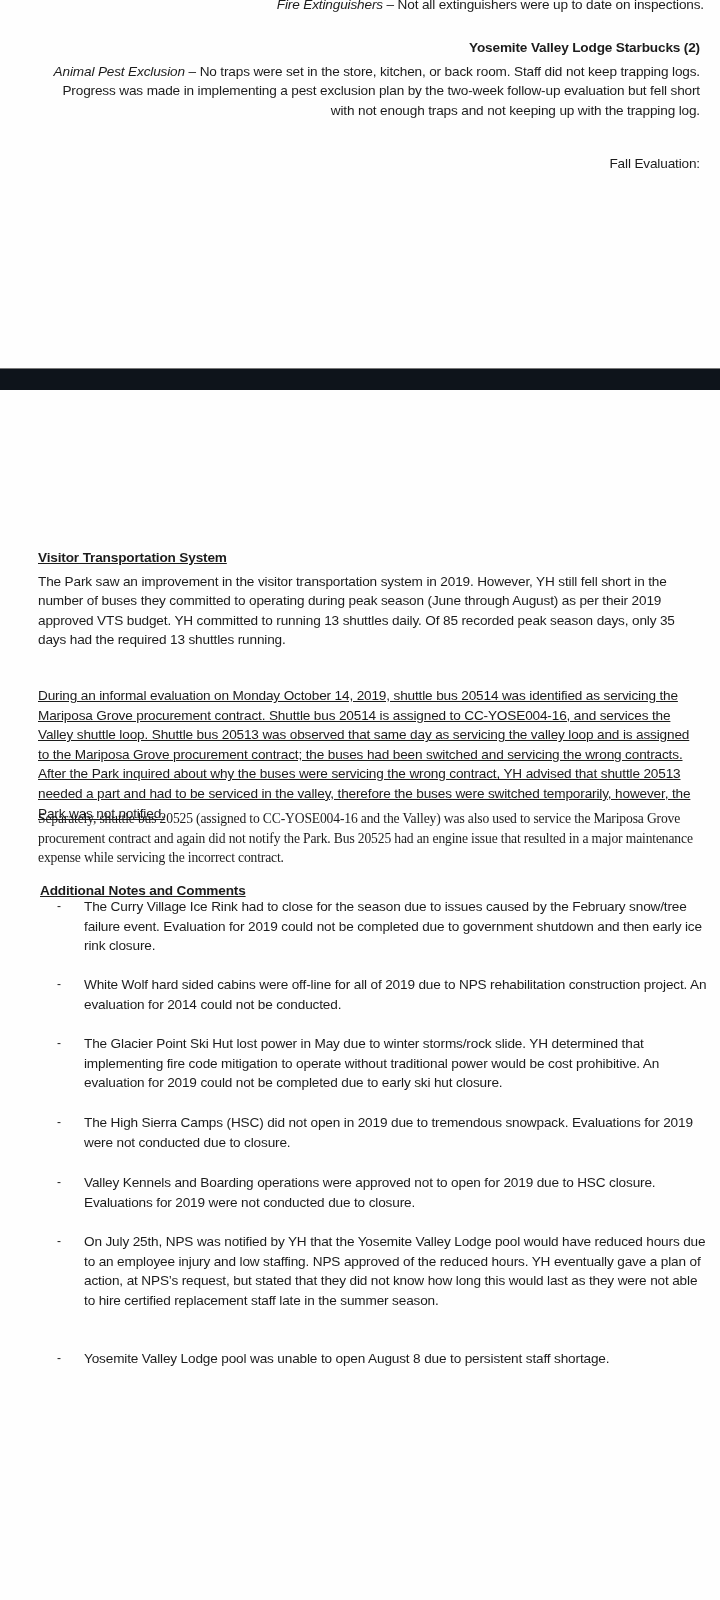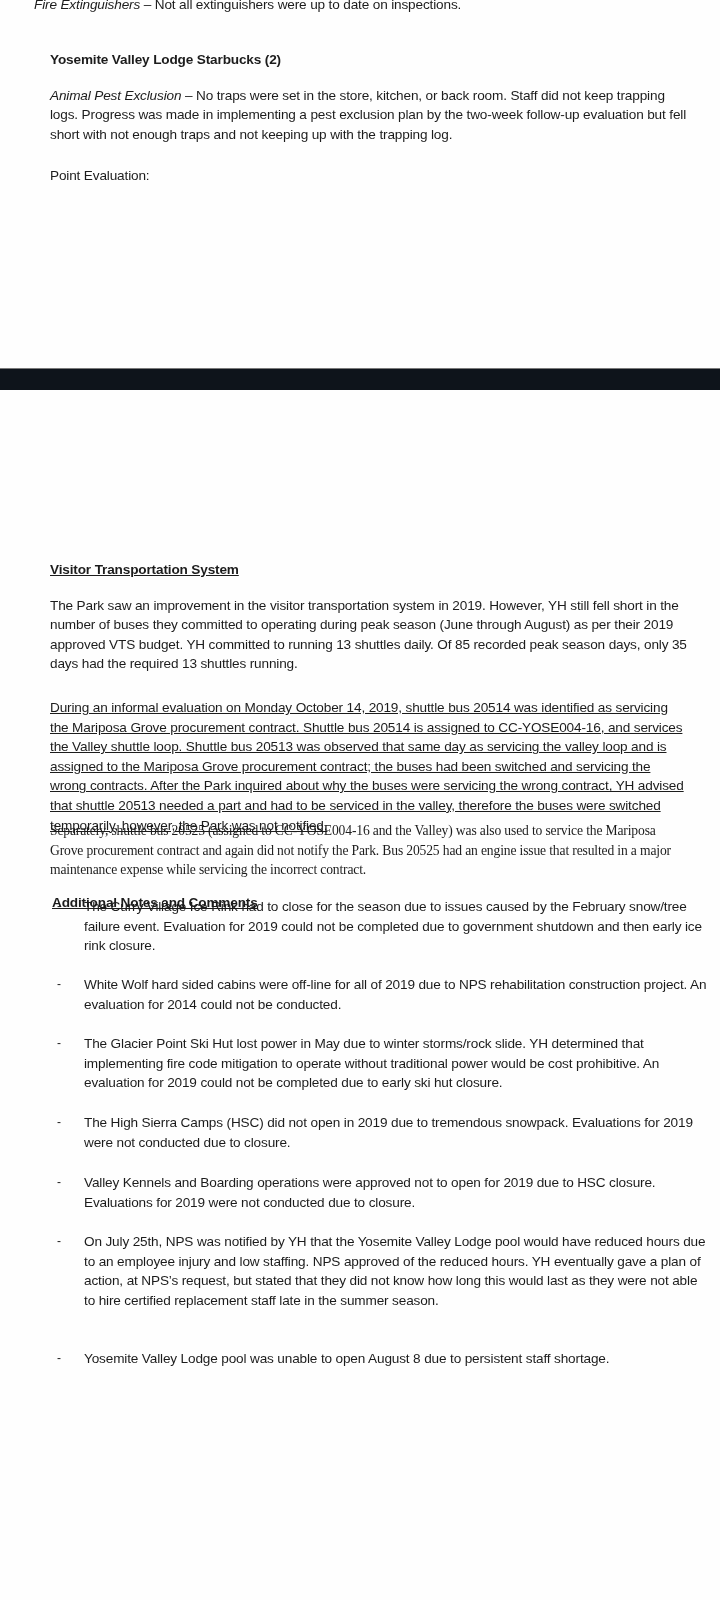--- a/index.html
+++ b/index.html
@@ -17,20 +17,21 @@
   }
   .page {
     position: absolute;
     left: 0;
     width: 720px;
     background: #fefefe;
   }
   .page-top {
     top: 0;
     height: 368px;
+    text-align: right;
   }
   .page-bottom {
     top: 390px;
     height: 1210px;
   }
   .page-divider {
     position: absolute;
     left: 0;
     top: 368px;
     width: 720px;
@@ -46,21 +47,21 @@
     color: #1c1c1c;
   }
   .block {
     position: absolute;
     left: 34px;
     width: 670px;
   }
   .it { font-style: italic; }
   .b { font-weight: bold; }
   .u { text-decoration: underline; font-weight: bold; }
-  p { margin: 16px; }
+  p { margin: 4px; }
 
   .bullets {
     position: absolute;
     left: 57px;
     width: 650px;
     margin: 0;
     padding: 0;
     list-style: none;
   }
   .bullet {
@@ -86,21 +87,21 @@
   <div class="block txt" style="top:-5px;">
     <span class="it">Fire Extinguishers</span><span> – </span><span>Not all extinguishers were up to date on inspections.</span>
   </div>
 
   <div class="block txt" style="top:34px;">
     <p class="b">Yosemite Valley Lodge Starbucks (2)</p>
     <p><span class="it">Animal Pest Exclusion</span><span> – </span><span>No traps were set in the store, kitchen, or back room. Staff did not keep trapping logs. Progress was made in implementing a pest exclusion plan by the two-week follow-up evaluation but fell short with not enough traps and not keeping up with the trapping log.</span></p>
   </div>
 
   <div class="block txt" style="top:150px;">
-    <p>Point Evaluation:</p>
+    <p>Fall Evaluation:</p>
   </div>
 </div>
 
 <div class="page-divider"></div>
 
 <div class="page page-bottom"></div>
 
 <div class="block txt" style="top:544px;">
   <p class="u">Visitor Transportation System</p>
   <p>The Park saw an improvement in the visitor transportation system in 2019. However, YH still fell short in the number of buses they committed to operating during peak season (June through August) as per their 2019 approved VTS budget. YH committed to running 13 shuttles daily. Of 85 recorded peak season days, only 35 days had the required 13 shuttles running.</p>

